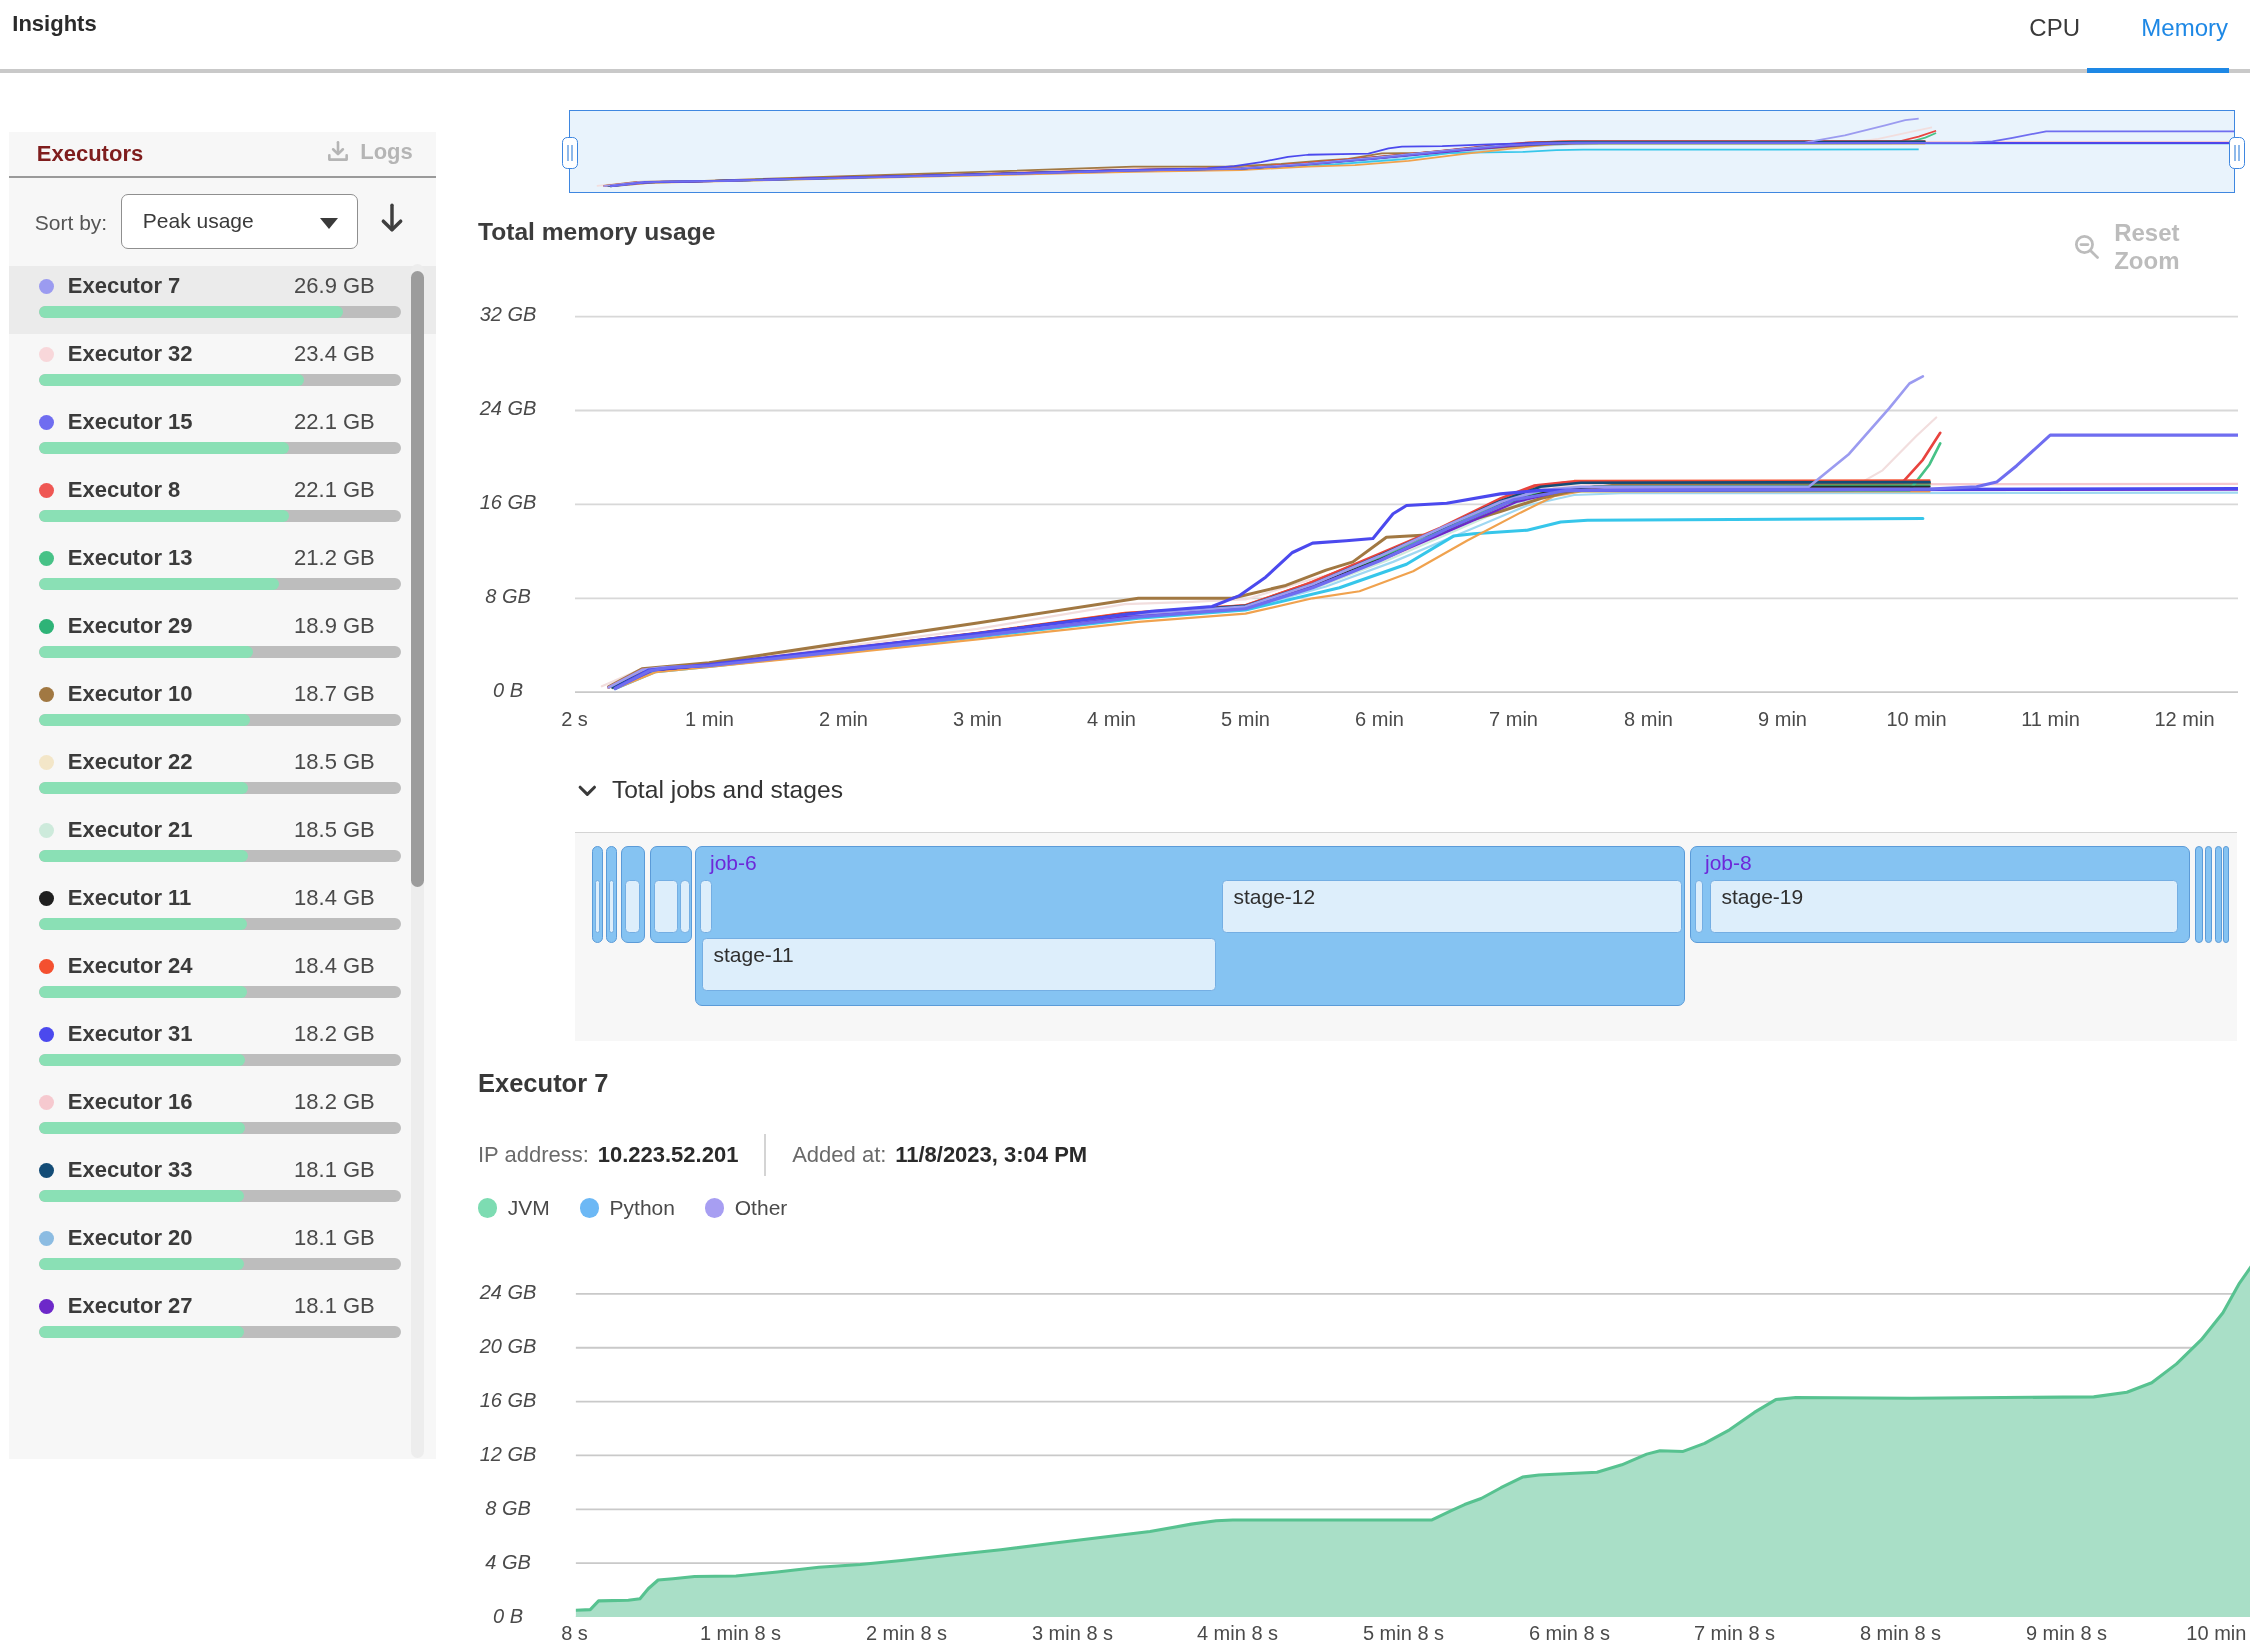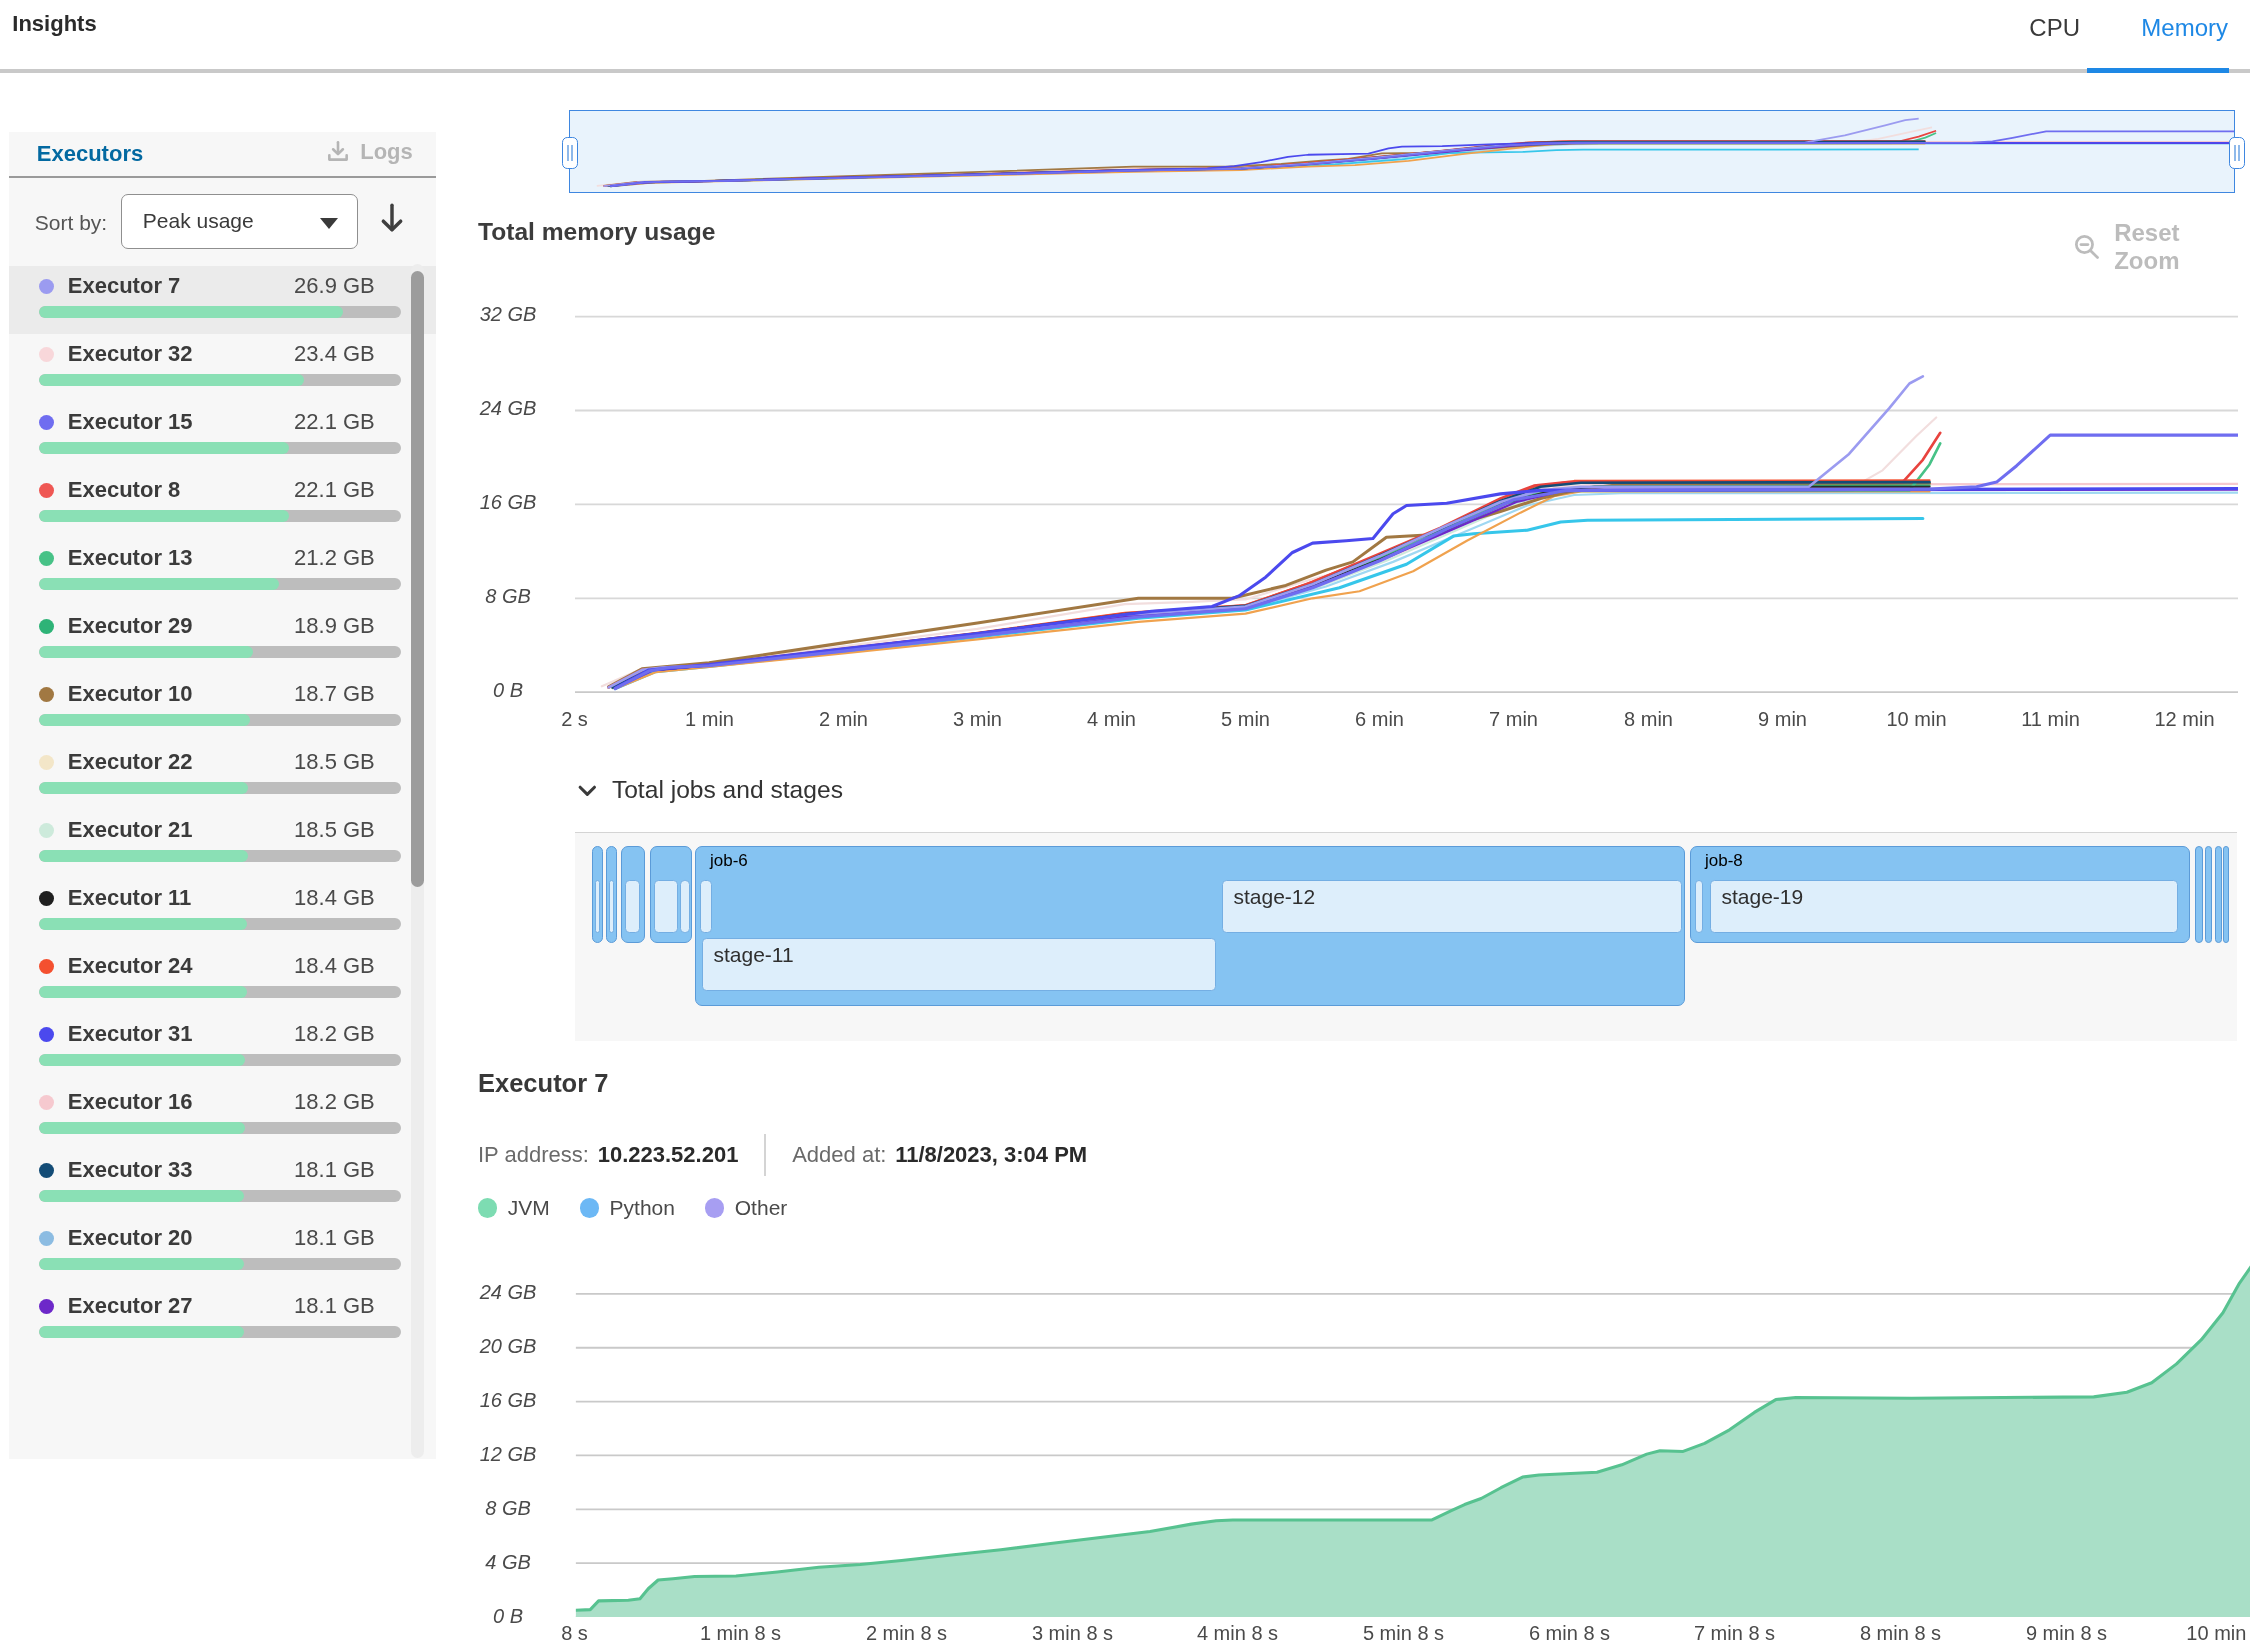--- a/index.html
+++ b/index.html
@@ -9,21 +9,21 @@
   #header{position:absolute;left:0;top:0;width:2251px;height:69px;background:#fff;}
   #header-border{position:absolute;left:0;top:69px;width:2251px;height:3.5px;background:#c9c9c9;}
   #page-title{position:absolute;left:12.3px;top:10.5px;font-size:22px;font-weight:600;color:#2b2b2b;}
   .tab{position:absolute;top:14px;font-size:24px;font-weight:400;text-align:right;cursor:pointer;}
   #tab-cpu{left:1992px;width:88px;color:#3a3a3a;}
   #tab-memory{left:2088px;width:140px;color:#1e88e5;}
   #tab-underline{position:absolute;left:2087px;top:68px;width:142px;height:5.3px;background:#1e88e5;z-index:2;}
   
   #sidebar{position:absolute;left:8.8px;top:132px;width:427px;height:1327px;background:#f7f7f7;}
   #sidebar-header{position:absolute;left:0;top:0;width:427px;height:44px;}
-  #sidebar-title{position:absolute;left:28px;top:8.8px;font-size:22px;font-weight:700;color:#0369a1;}
+  #sidebar-title{position:absolute;left:28px;top:8.8px;font-size:22px;font-weight:700;color:#7f1d1d;}
   #sidebar-divider{position:absolute;left:0;top:44px;width:427px;height:1.8px;background:#9a9a9a;}
   #logs-btn{position:absolute;right:23px;top:7px;display:flex;align-items:center;gap:8.8px;color:#b5b5b5;font-size:22px;font-weight:600;cursor:pointer;}
   #sort-row{position:absolute;left:0;top:58px;width:427px;height:70px;}
   #sort-label{position:absolute;left:26px;top:21px;font-size:21px;color:#555;}
   #sort-select{position:absolute;left:112px;top:3.5px;width:235px;height:53px;background:#fff;border:1.8px solid #8f8f8f;border-radius:7px;display:flex;align-items:center;cursor:pointer;}
   #sort-select-value{margin-left:21px;font-size:21px;color:#3a3a3a;}
   .caret{position:absolute;right:19.3px;top:23px;width:0;height:0;border-left:9.7px solid transparent;border-right:9.7px solid transparent;border-top:11.4px solid #3a3a3a;}
   #sort-dir{position:absolute;left:367px;top:10.5px;cursor:pointer;}
   #exec-list{position:absolute;left:0;top:134px;width:427px;}
   .exec-item{position:relative;width:427px;height:68px;cursor:pointer;}
@@ -48,21 +48,21 @@
   #reset-zoom{position:absolute;left:2072px;top:219px;display:flex;align-items:center;gap:12.3px;color:#bcbcbc;font-size:24px;font-weight:600;cursor:pointer;}
   #main-chart{position:absolute;left:575px;top:290px;width:1663px;height:413px;overflow:hidden;}
   .ylab,.xlab{position:absolute;font-size:20px;color:#4a4a4a;}
   .ylab{width:104px;text-align:center;font-style:italic;}
   .xlab{width:149px;text-align:center;}
   
   #jobs-header{position:absolute;left:575px;top:776px;display:flex;align-items:center;gap:12.3px;cursor:pointer;}
   #jobs-title{font-size:24.6px;font-weight:400;color:#333;}
   #gantt-panel{position:absolute;left:575px;top:832px;width:1662px;height:209px;background:#f7f7f7;border-top:1.8px solid #d4d4d4;box-sizing:border-box;}
   .job{position:absolute;background:#85c3f2;border:1.8px solid #5b9bd8;border-radius:7px;box-sizing:border-box;}
-  .job-label{position:absolute;left:14px;top:3.5px;font-size:17px;color:#000000;white-space:nowrap;}
+  .job-label{position:absolute;left:14px;top:3.5px;font-size:21px;color:#6d28d9;white-space:nowrap;}
   .stage{position:absolute;background:#ddeefb;border:1.8px solid #74aee3;border-radius:4.4px;box-sizing:border-box;}
   .stage-label{position:absolute;left:10.5px;top:3.5px;font-size:21px;color:#2f2f2f;white-space:nowrap;}
   
   #exec-title{position:absolute;left:478px;top:1069px;font-size:25.5px;font-weight:600;color:#383838;}
   #meta-row{position:absolute;left:478px;top:1134px;display:flex;align-items:center;font-size:22px;color:#6a6a6a;}
   .meta-val{font-weight:700;color:#2a2a2a;margin-left:8.8px;}
   #meta-divider{width:1.8px;height:42px;background:#d4d4d4;margin:0 26px;}
   #legend-row{position:absolute;left:478px;top:1196px;display:flex;align-items:center;gap:30px;}
   .leg-item{display:flex;align-items:center;gap:10.5px;font-size:21px;color:#4a4a4a;}
   .leg-dot{width:19.3px;height:19.3px;border-radius:50%;}

